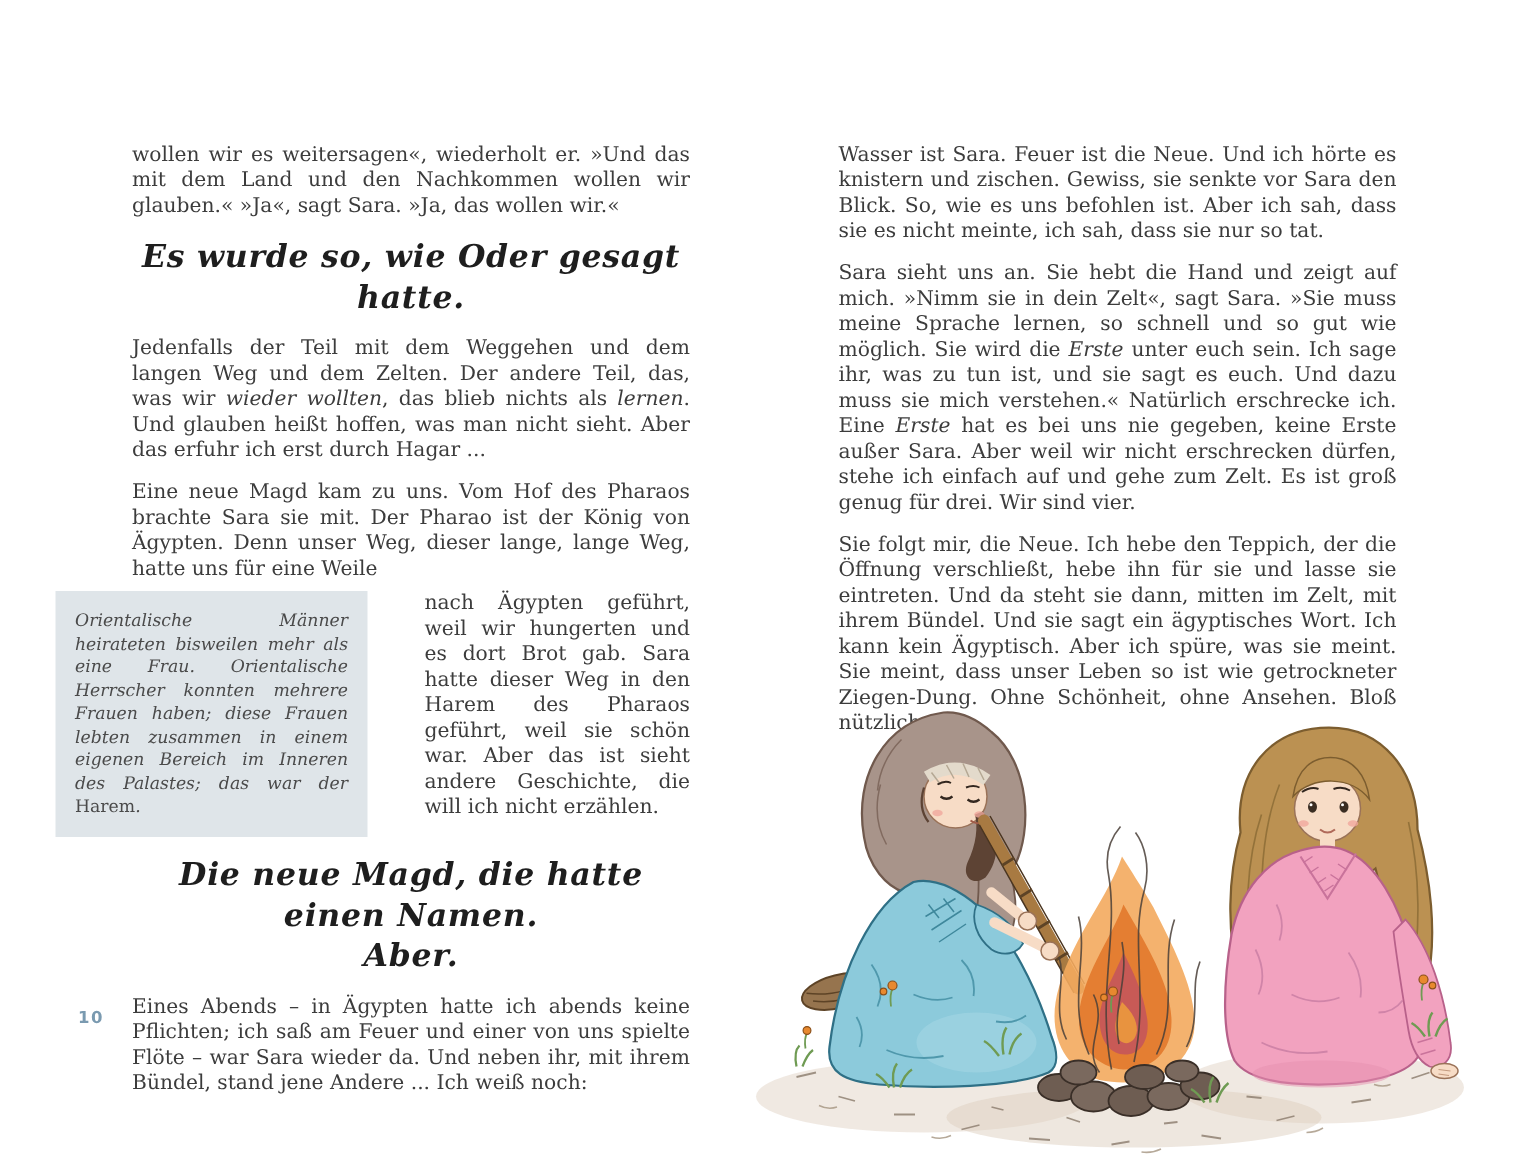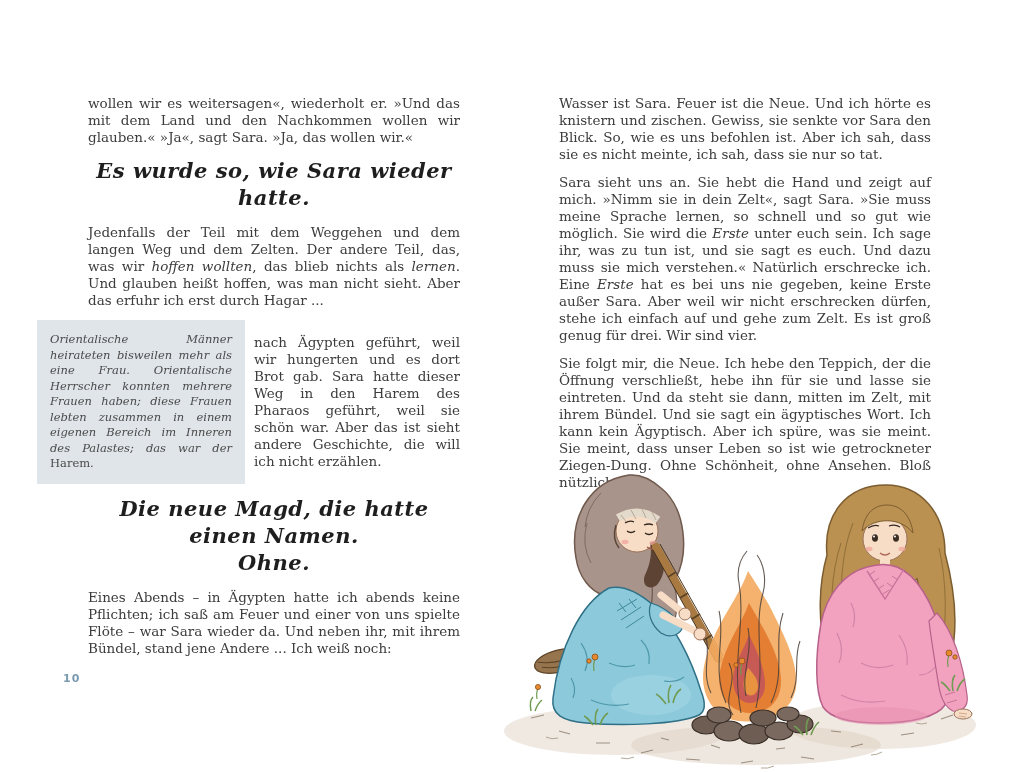--- a/index.html
+++ b/index.html
@@ -13,47 +13,48 @@
 
   .body-text { font-size:13.5px; line-height:17px; text-align:justify; margin-bottom:11px; }
   .body-text .i, .i { font-style:italic; }
   .body-text .b, .b { font-weight:normal; }
 
   .script-heading { font-family:"DejaVu Serif", serif; font-style:italic; font-weight:bold;
                     font-size:21px; line-height:27px; text-align:center; color:#1e1e1e;
                     letter-spacing:0.5px; margin:7px 0 13px 0; }
 
   .para4-part1 { margin-bottom:6px; }
-  .wrap-row { display:flex; align-items:center; margin-bottom:11px; }
+  .wrap-row { display:flex; align-items:flex-start; margin-bottom:11px;gap:29px; }
   .sidebar-note { flex:0 0 208px; margin-left:-51px; background:#dfe5e9; padding:12px 13px;
                   font-size:11.5px; line-height:15.5px; font-style:italic; color:#4a4a4a;
                   text-align:justify; }
   .sidebar-note .b { font-style:normal; }
   .wrap-col { flex:1 1 auto; margin-left:9px; margin-bottom:0; }
 
-  .page-number { position:absolute; left:63px; top:672px; font-size:11px; font-weight:bold;
+  .page-number { position:absolute; left:52px; top:672px; font-size:11px; font-weight:bold;
                  color:#7a9ab0; font-family:"DejaVu Sans", sans-serif; letter-spacing:1px; }
 
   .illustration-wrap { position:absolute; left:-58px; top:368px; width:475px; height:310px; }
   .illustration-wrap svg { width:100%; height:100%; display:block; }
 </style>
 </head>
 <body>
 
 <div class="spread">
 
   <div class="page-col page-left">
     <p class="body-text">wollen wir es weitersagen«, wiederholt er. »Und das mit dem Land und den Nachkommen wollen wir glauben.« »Ja«, sagt Sara. »Ja, das wollen wir.«</p>
-    <h2 class="script-heading">Es wurde so, wie Sara wieder hatte.</h2>
-    <p class="body-text"><span>Jedenfalls der Teil mit dem Weggehen und dem langen Weg und dem Zelten. Der andere Teil, das, was wir </span><span class="i">hoffen wollten</span><span>, das blieb nichts als </span><span class="i">lernen</span><span>. Und glauben heißt hoffen, was man nicht sieht. Aber das erfuhr ich erst durch Hagar ...</span></p>
+    <h2 class="script-heading">Es wurde so, wie Oder gesagt hatte.</h2>
+    <p class="body-text"><span>Jedenfalls der Teil mit dem Weggehen und dem langen Weg und dem Zelten. Der andere Teil, das, was wir </span><span class="i">wieder wollten</span><span>, das blieb nichts als </span><span class="i">lernen</span><span>. Und glauben heißt hoffen, was man nicht sieht. Aber das erfuhr ich erst durch Hagar ...</span></p>
+    <p class="body-text para4-part1">Eine neue Magd kam zu uns. Vom Hof des Pharaos brachte Sara sie mit. Der Pharao ist der König von Ägypten. Denn unser Weg, dieser lange, lange Weg, hatte uns für eine Weile</p>
     <div class="wrap-row">
       <aside class="sidebar-note"><span class="i">Orientalische Männer heirateten bisweilen mehr als eine Frau. Orientalische Herrscher konnten mehrere Frauen haben; diese Frauen lebten zusammen in einem eigenen Bereich im Inneren des Palastes; das war der </span><span class="b">Harem</span><span class="i">.</span></aside>
       <p class="body-text wrap-col"><span>nach Ägypten geführt, weil wir hungerten und es dort Brot gab. Sara hatte dieser Weg in den </span><span class="b">Harem</span><span> des Pharaos geführt, weil sie schön war. Aber das ist sieht andere Geschichte, die will ich nicht erzählen.</span></p>
     </div>
-    <h2 class="script-heading"><span>Die neue Magd, die hatte einen Namen.</span><br><span>Ohne.</span></h2>
+    <h2 class="script-heading"><span>Die neue Magd, die hatte einen Namen.</span><br><span>Aber.</span></h2>
     <p class="body-text"><span>Eines Abends – in Ägypten hatte ich abends keine Pflichten; ich saß am Feuer und einer von uns spielte Flöte – war Sara wieder da. Und neben ihr, mit ihrem Bündel, stand jene Andere ... Ich weiß noch: </span></p>
   </div>
 
   <div class="page-number">10</div>
 
   <div class="page-col page-right">
     <p class="body-text">Wasser ist Sara. Feuer ist die Neue. Und ich hörte es knistern und zischen. Gewiss, sie senkte vor Sara den Blick. So, wie es uns befohlen ist. Aber ich sah, dass sie es nicht meinte, ich sah, dass sie nur so tat.</p>
     <p class="body-text"><span>Sara sieht uns an. Sie hebt die Hand und zeigt auf mich. »Nimm sie in dein Zelt«, sagt Sara. »Sie muss meine Sprache lernen, so schnell und so gut wie möglich. Sie wird die </span><span class="i">Erste</span><span> unter euch sein. Ich sage ihr, was zu tun ist, und sie sagt es euch. Und dazu muss sie mich verstehen.« Natürlich erschrecke ich. Eine </span><span class="i">Erste</span><span> hat es bei uns nie gegeben, keine Erste außer Sara. Aber weil wir nicht erschrecken dürfen, stehe ich einfach auf und gehe zum Zelt. Es ist groß genug für drei. Wir sind vier.</span></p>
     <p class="body-text">Sie folgt mir, die Neue. Ich hebe den Teppich, der die Öffnung verschließt, hebe ihn für sie und lasse sie eintreten. Und da steht sie dann, mitten im Zelt, mit ihrem Bündel. Und sie sagt ein ägyptisches Wort. Ich kann kein Ägyptisch. Aber ich spüre, was sie meint. Sie meint, dass unser Leben so ist wie getrockneter Ziegen-Dung. Ohne Schönheit, ohne Ansehen. Bloß nützlich.</p>
 

